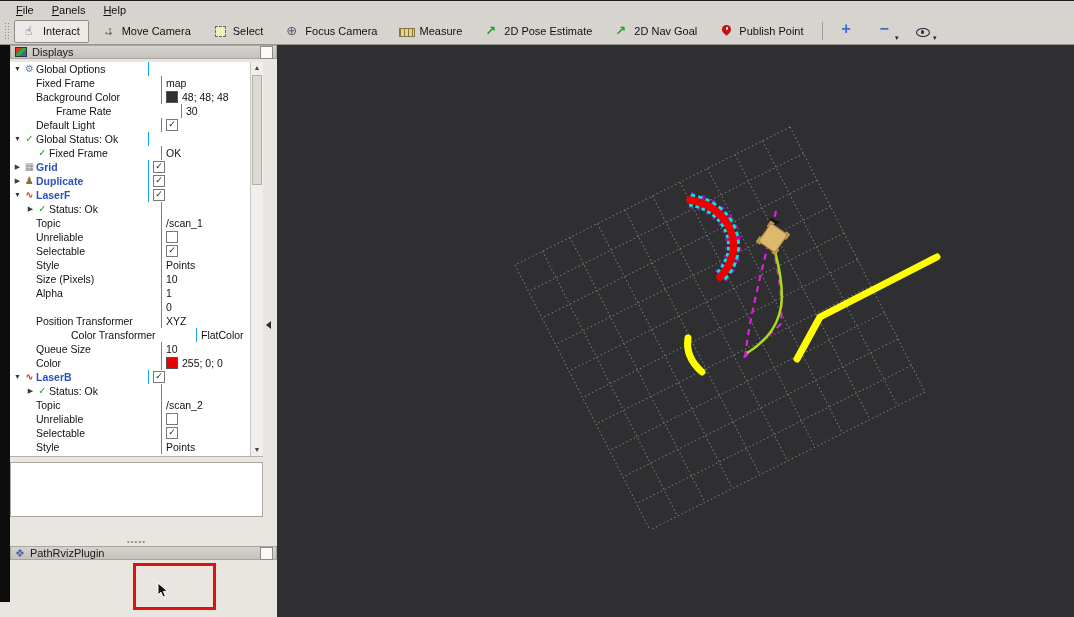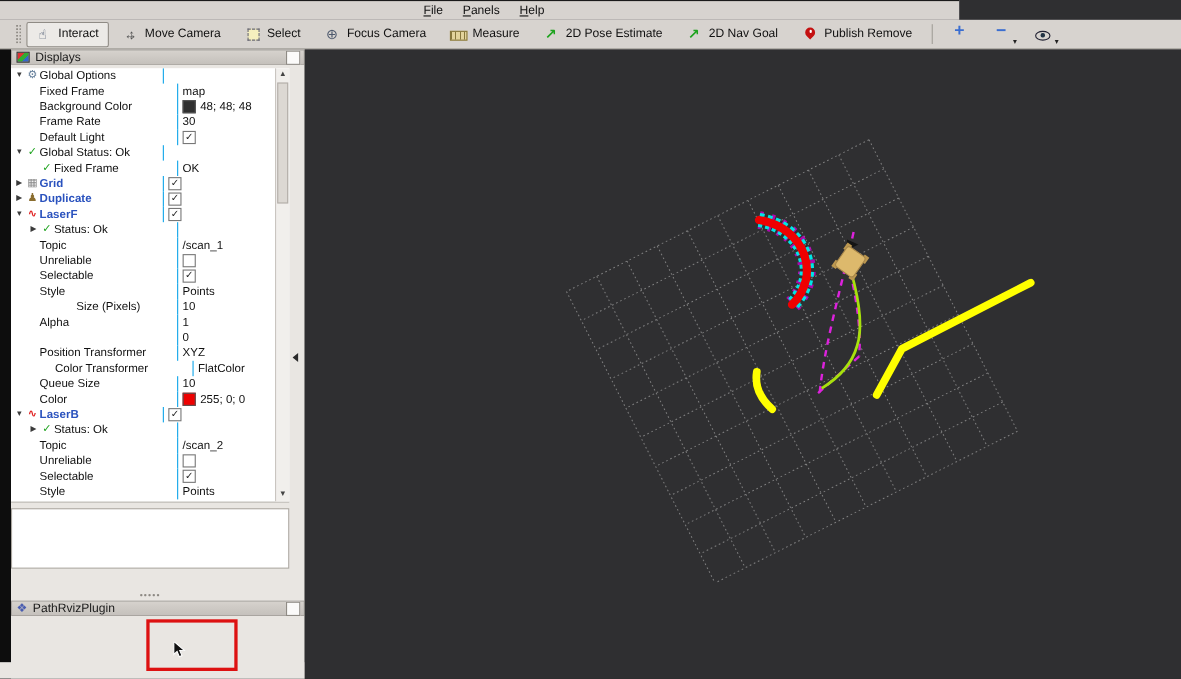--- a/index.html
+++ b/index.html
@@ -1,26 +1,26 @@
 <!DOCTYPE html>
 <html><head>
 <meta charset="utf-8">
 <style>
   html,body{margin:0;padding:0;}
   body{width:1074px;height:617px;position:relative;overflow:hidden;
        font-family:"Liberation Sans","DejaVu Sans",sans-serif;font-size:11px;color:#111;
        background:#2f2f31;}
   
-  .menubar{position:absolute;left:0;top:0;width:872px;height:18px;background:#d7d3cf;
-           border-top:1px solid #1a1a1a;box-sizing:border-box;display:flex;align-items:center;padding-left:8px;gap:2px;justify-content:center;}
+  .menubar{position:absolute;left:0;top:0;width:1074px;height:18px;background:#d7d3cf;
+           border-top:1px solid #1a1a1a;box-sizing:border-box;display:flex;align-items:center;padding-left:8px;gap:2px;}
   .menu-item{padding:1px 8px;cursor:default;}
   .menu-item u{text-decoration:underline;}
   
   .toolbar{position:absolute;left:0;top:18px;width:1074px;height:27px;background:#d7d3cf;
-           border-bottom:1px solid #96928c;box-sizing:border-box;display:flex;align-items:center;padding-left:12px;}
+           border-bottom:1px solid #96928c;box-sizing:border-box;display:flex;align-items:center;padding-left:2px;}
   .thandle{width:5px;height:18px;margin:0 5px 0 2px;
            background-image:radial-gradient(#8d8983 35%,transparent 40%);background-size:3px 3px;}
   .tool{display:flex;align-items:center;padding:3px 8px;margin-right:4px;white-space:nowrap;border:1px solid transparent;}
   .tool.selected{background:#eceae7;border:1px solid #8f8b85;border-radius:2px;}
   .tsep{width:1px;height:18px;background:#a29e98;margin:0 9px 0 5px;}
   .ticon{display:inline-block;width:16px;height:15px;position:relative;margin-right:4px;}
   .ticon-interact::before{content:"\261D";position:absolute;left:2px;top:0px;font-size:12px;color:#3d4c66;}
   .ticon-move::before{content:"\2194";position:absolute;left:1px;top:0px;font-size:12px;color:#555;}
   .ticon-move::after{content:"\2195";position:absolute;left:5px;top:0px;font-size:12px;color:#555;}
   .ticon-select::before{content:"";position:absolute;left:2px;top:2px;width:9px;height:9px;
@@ -128,21 +128,21 @@
       <span class="tool">
         <span class="ticon ticon-pose"></span>
         <span>2D Pose Estimate</span>
       </span>
       <span class="tool">
         <span class="ticon ticon-nav"></span>
         <span>2D Nav Goal</span>
       </span>
       <span class="tool">
         <span class="ticon ticon-pin"></span>
-        <span>Publish Remove</span>
+        <span>Publish Point</span>
       </span>
     </span>
   <div class="tsep"></div>
   <span id="tools-extra-host" style="display:flex;align-items:center;">
       <span class="tool tool-extra">
         <span class="ticon ticon-plus"></span>
       </span>
       <span class="tool tool-extra">
         <span class="ticon ticon-minus">
           <span class="caret">▾</span>
@@ -189,21 +189,21 @@
           <div class="t-label" style="padding-left: 15px;">
             <span class="exp"></span>
             <span class="t-name">Background Color</span>
           </div>
           <div class="t-val">
             <span class="swatch" style="background: rgb(48, 48, 48);"></span>
             <span>48; 48; 48</span>
           </div>
         </div>
         <div class="t-row">
-          <div class="t-label" style="padding-left: 15px;">
+          <div class="t-label" style="padding-left: 15px; margin-left: 20px;">
             <span class="exp"></span>
             <span class="t-name">Frame Rate</span>
           </div>
           <div class="t-val">
             <span>30</span>
           </div>
         </div>
         <div class="t-row">
           <div class="t-label" style="padding-left: 15px; align-items: center;">
             <span class="exp"></span>
@@ -299,21 +299,21 @@
         <div class="t-row">
           <div class="t-label" style="padding-left: 15px;">
             <span class="exp"></span>
             <span class="t-name">Style</span>
           </div>
           <div class="t-val">
             <span>Points</span>
           </div>
         </div>
         <div class="t-row">
-          <div class="t-label" style="padding-left: 15px; justify-content: center;">
+          <div class="t-label" style="padding-left: 15px;">
             <span class="exp"></span>
             <span class="t-name">Size (Pixels)</span>
           </div>
           <div class="t-val">
             <span>10</span>
           </div>
         </div>
         <div class="t-row">
           <div class="t-label" style="padding-left: 15px;">
             <span class="exp"></span>
@@ -335,21 +335,21 @@
         <div class="t-row">
           <div class="t-label" style="padding-left: 15px;">
             <span class="exp"></span>
             <span class="t-name">Position Transformer</span>
           </div>
           <div class="t-val">
             <span>XYZ</span>
           </div>
         </div>
         <div class="t-row">
-          <div class="t-label" style="padding-left: 29px;">
+          <div class="t-label" style="padding-left: 29px; margin-left: 21px;">
             <span class="exp"></span>
             <span class="t-name">Color Transformer</span>
           </div>
           <div class="t-val">
             <span>FlatColor</span>
           </div>
         </div>
         <div class="t-row">
           <div class="t-label" style="padding-left: 15px;">
             <span class="exp"></span>

